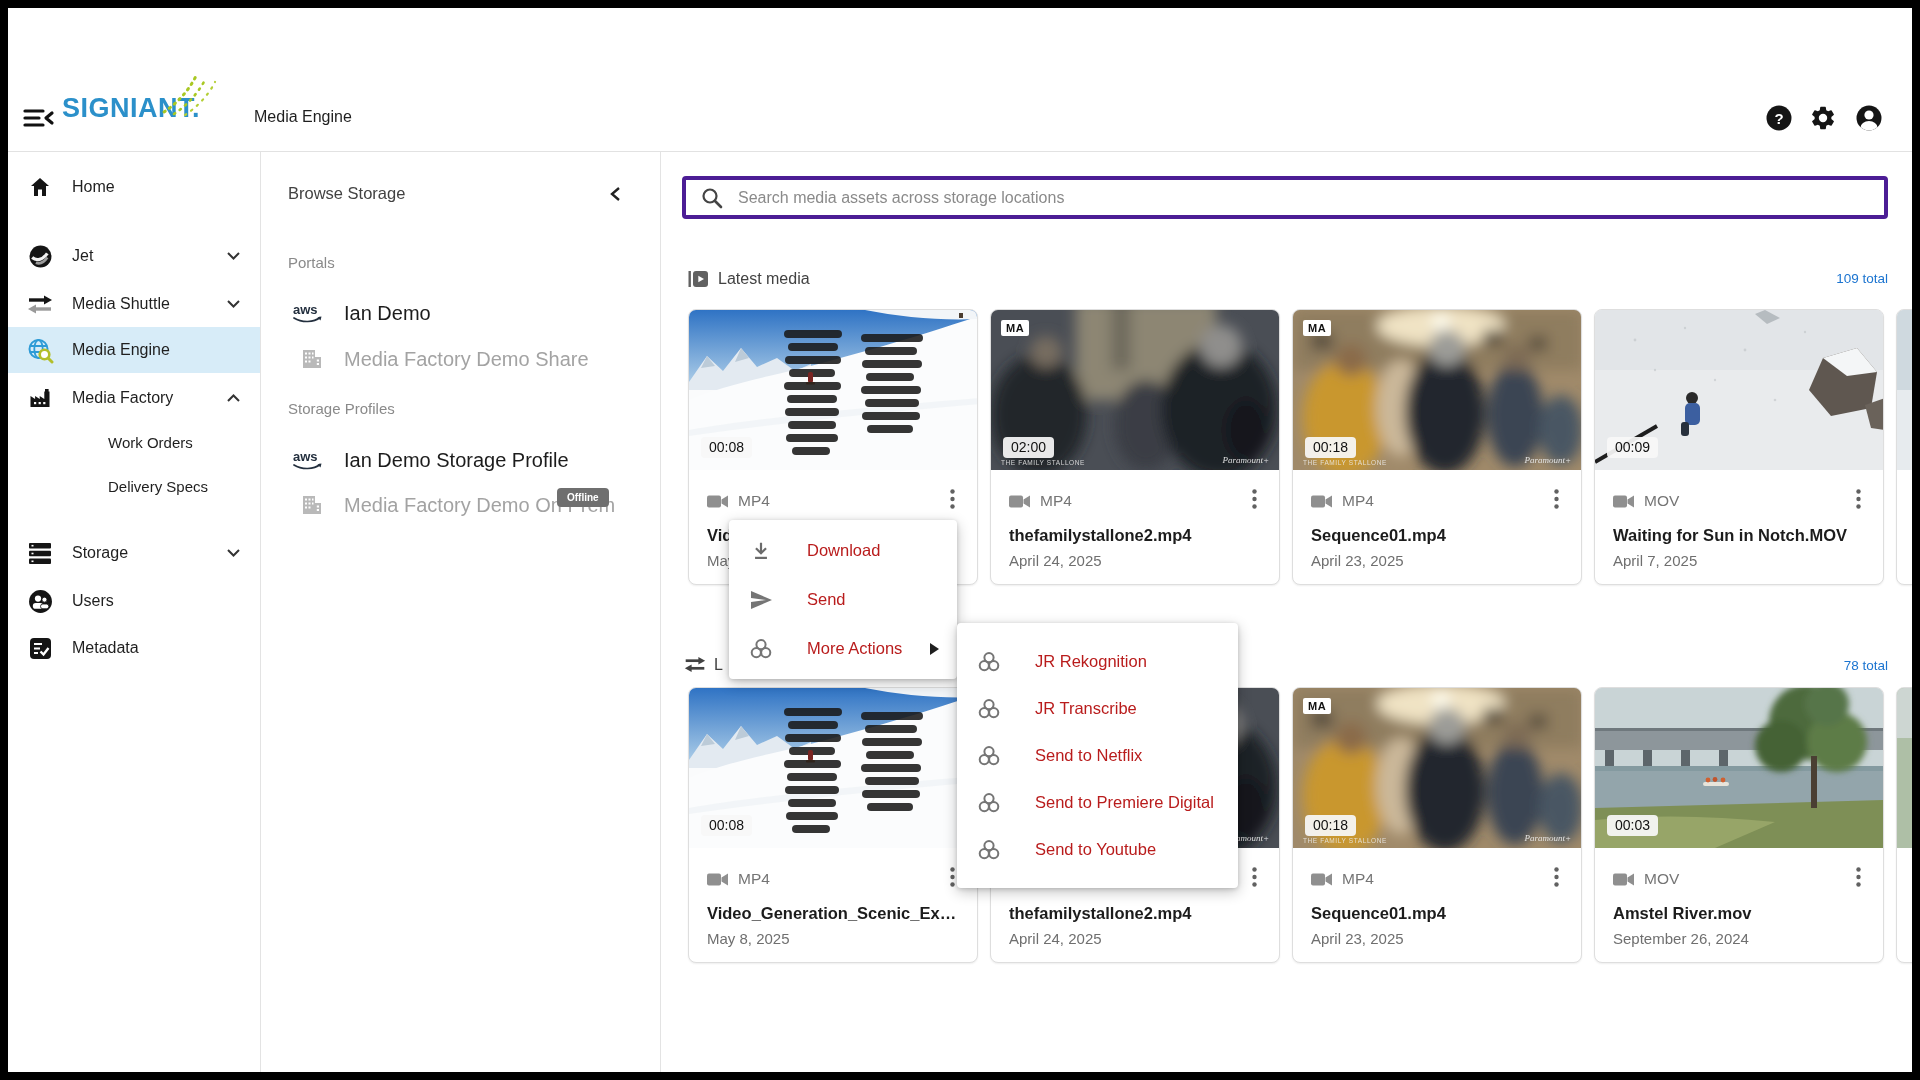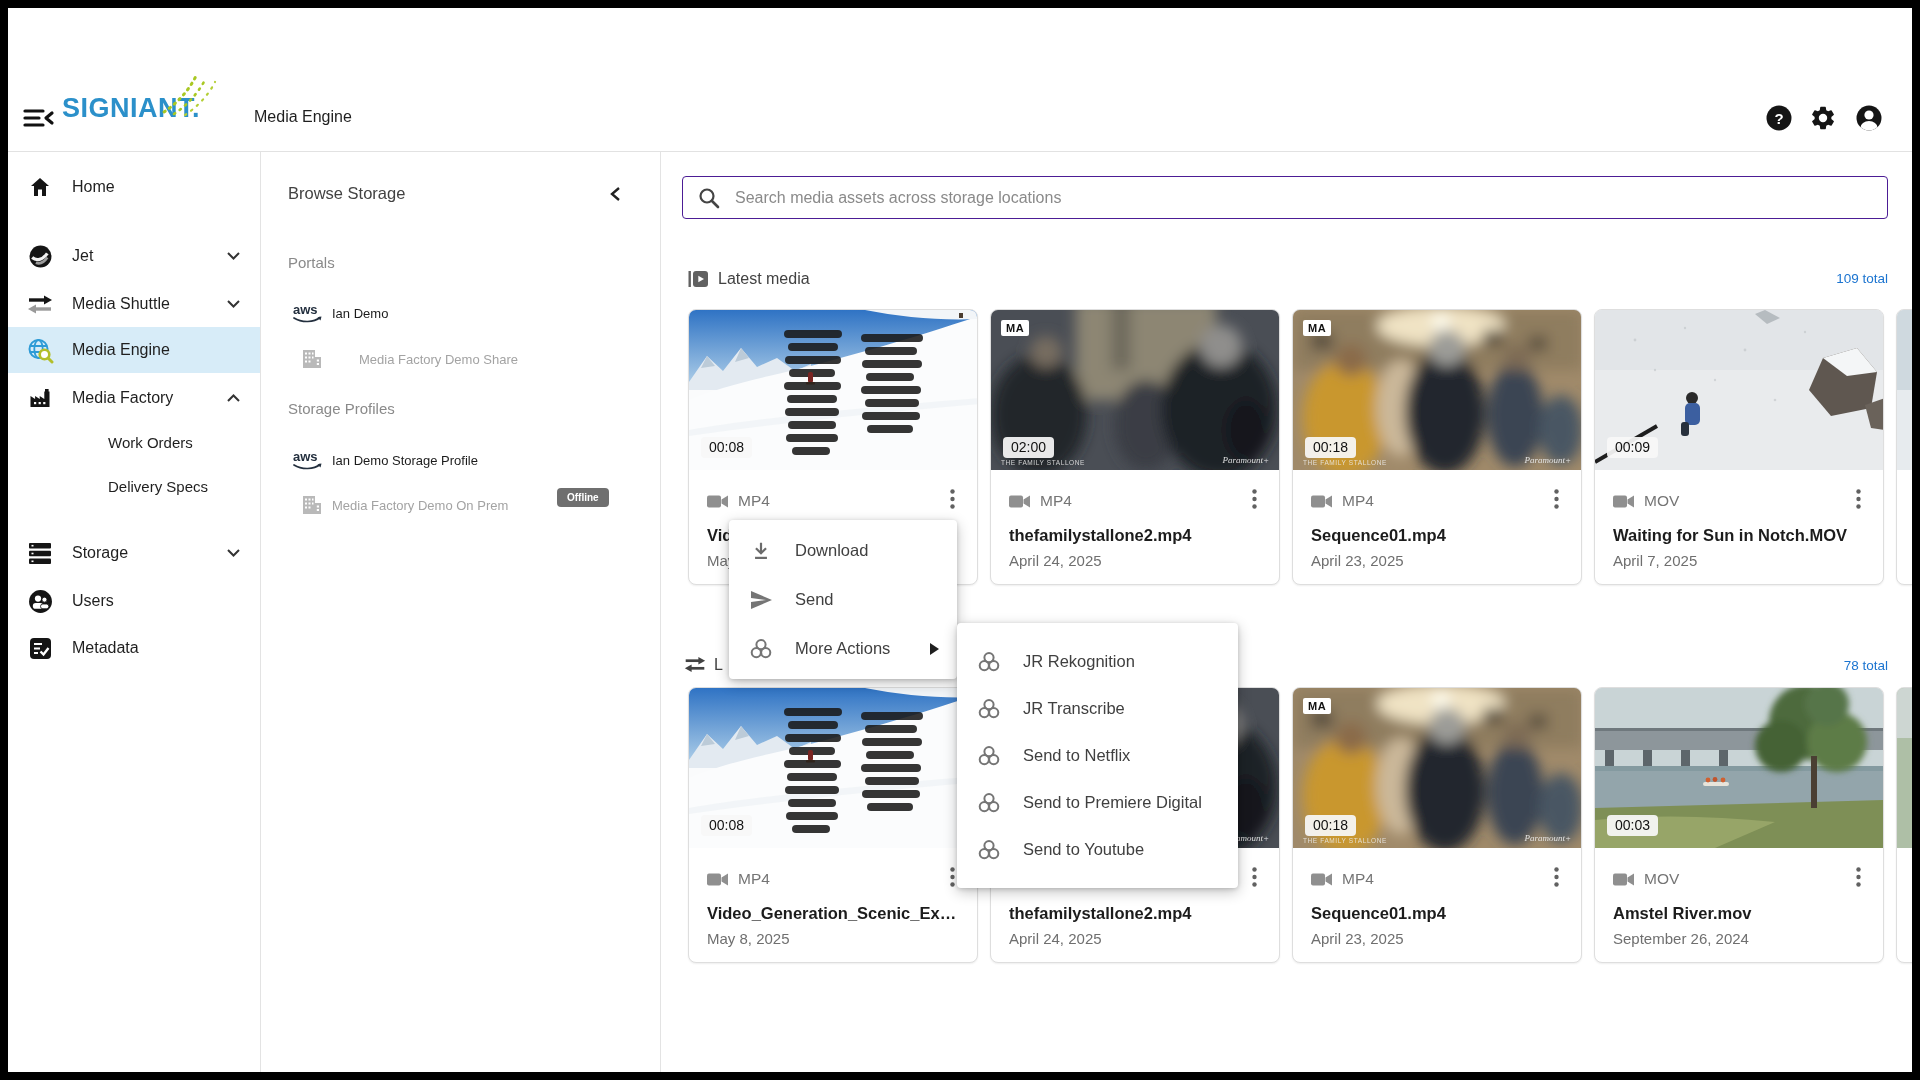--- a/index.html
+++ b/index.html
@@ -26,27 +26,27 @@
   .nav-sub{left:0;width:252px;height:42px;display:flex;align-items:center;padding-left:100px;cursor:pointer;}
   .nav-sub .lbl{font-size:15px;font-weight:500;color:#1f1f1f;}
   .chev{position:absolute;right:20px;}
 
   
   .bp-title{left:280px;top:176px;font-size:16.5px;color:#424242;}
   .bp-collapse{left:600px;top:178px;width:16px;height:16px;cursor:pointer;}
   .bp-group{font-size:15px;color:#8a8a8a;left:280px;}
   .bp-row{left:280px;height:26px;display:flex;align-items:center;cursor:pointer;}
   .bp-row .bp-ic{width:36px;display:flex;justify-content:flex-end;}
-  .bp-row .bp-name{margin-left:8px;font-size:13px;font-weight:500;color:#1c1c1c;white-space:nowrap;}
+  .bp-row .bp-name{margin-left:20px;font-size:20px;font-weight:500;color:#1c1c1c;white-space:nowrap;}
   .bp-row.disabled .bp-name{color:#a3a3a3;font-weight:400;}
   .badge-offline{left:549px;top:480px;background:#6f6f6f;color:#fff;font-size:10px;font-weight:700;
                  padding:4px 10px;border-radius:4px;}
 
   
-  .search-box{left:674px;top:168px;width:1206px;height:43px;border:1px solid #4c1d95;border-radius:4px;
+  .search-box{left:674px;top:168px;width:1206px;height:43px;border:4px solid #4c1d95;border-radius:4px;
               display:flex;align-items:center;padding:0 14px;background:#fff;}
   .search-box input{border:none;outline:none;flex:1;margin-left:12px;font-size:16px;color:#333;
                     font-family:"Liberation Sans",sans-serif;}
   .search-box input::placeholder{color:#8a8a8a;}
   .sec-title{font-size:16px;color:#424242;font-weight:400;}
   .sec-total{width:202px;text-align:right;font-size:13.5px;color:#1b74d0;}
 
   
   .card{width:290px;height:276px;border:1px solid #dedede;border-radius:8px;background:#fff;
         overflow:hidden;box-shadow:0 1px 2px rgba(0,0,0,.07);cursor:pointer;z-index:1;}
@@ -66,21 +66,21 @@
          justify-content:center;cursor:pointer;}
   .title{margin-top:14px;font-size:16.5px;font-weight:700;color:#1c1c1c;white-space:nowrap;
          overflow:hidden;text-overflow:ellipsis;}
   .date{margin-top:7px;font-size:15px;color:#6f6f6f;}
 
   
   .menu{background:#fff;border-radius:4px;box-shadow:0 4px 14px rgba(0,0,0,.24),0 1px 4px rgba(0,0,0,.16);
         padding:6px 0;z-index:50;}
   .menu-item{height:49px;display:flex;align-items:center;padding:0 18px;cursor:pointer;}
   .menu-item .mi-ic{width:28px;display:flex;justify-content:center;}
-  .menu-item .mi-lbl{margin-left:20px;font-size:16.5px;color:#404040;white-space:nowrap;}
+  .menu-item .mi-lbl{margin-left:32px;font-size:16.5px;color:#b91c1c;white-space:nowrap;}
   .submenu{padding:15px 0;z-index:60;}
   .submenu .menu-item{height:47px;}
   .arrow-right{margin-left:auto;}
 </style>
 </head>
 <body>
 
 <svg width="0" height="0" style="position:absolute" aria-hidden="true">
   <defs>
     <linearGradient id="skyGrad" x1="0" y1="0" x2="0" y2="1">
@@ -425,21 +425,21 @@
     <span class="bp-ic">
       <svg width="34" height="24" viewBox="0 0 34 24">
         <text x="3" y="13" font-size="13" font-weight="bold" fill="#232f3e" font-family="Liberation Sans,sans-serif">aws</text>
         <path d="M4,17 C12,22 24,21.5 30,16.5" stroke="#232f3e" stroke-width="1.7" fill="none" stroke-linecap="round"></path>
         <polygon points="30.5,19.5 31.5,15.5 27.5,16.5" fill="#232f3e"></polygon>
       </svg>
     </span>
     <span class="bp-name">Ian Demo</span>
   </div>
 
-  <div class="abs bp-row disabled" style="top:338px;gap:27px;">
+  <div class="abs bp-row disabled" style="top:338px;">
     <span class="bp-ic">
       <svg width="24" height="24" viewBox="0 0 24 24">
         <rect x="3" y="3" width="12" height="18" fill="#b9b9b9"></rect>
         <rect x="15" y="10" width="6" height="11" fill="#b9b9b9"></rect>
         <g fill="#fff">
             <rect x="5" y="5.5" width="2" height="2"></rect>
             <rect x="8.5" y="5.5" width="2" height="2"></rect>
             <rect x="12" y="5.5" width="1.5" height="2"></rect>
         <rect x="5" y="9.5" width="2" height="2"></rect>
             <rect x="8.5" y="9.5" width="2" height="2"></rect>

